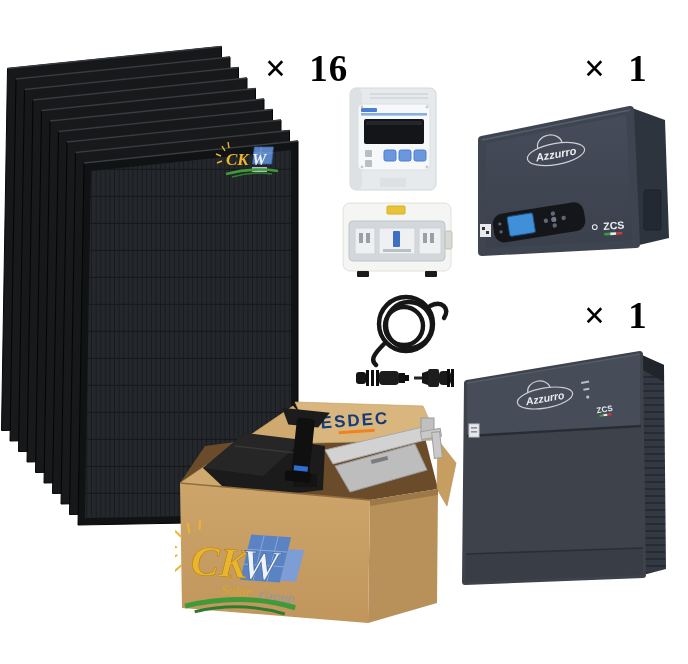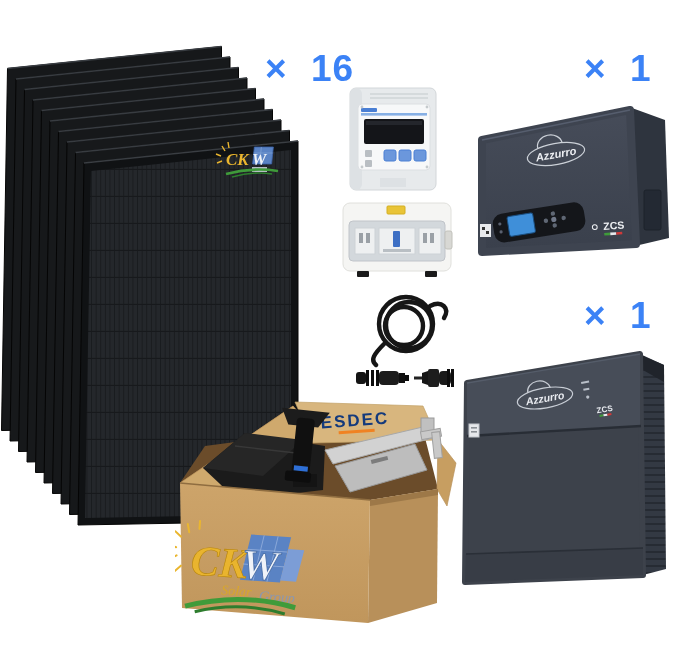--- a/index.html
+++ b/index.html
@@ -1,20 +1,20 @@
 <!DOCTYPE html>
 <html><head>
 <meta charset="utf-8">
 <style>
   html,body{margin:0;padding:0;background:#ffffff;}
   .stage{position:relative;width:688px;height:664px;background:#ffffff;overflow:hidden;
          font-family:"DejaVu Sans","Liberation Sans",sans-serif;}
   .abs{position:absolute;}
-  .qty{color:#3b82f6;font-size:37px;font-weight:700;word-spacing:12px;letter-spacing:1px;
-       font-family:Liberation Sans, sans-serif;line-height:1;}
+  .qty{color:#000000;font-size:37px;font-weight:700;word-spacing:12px;letter-spacing:1px;
+       font-family:Liberation Serif, serif;line-height:1;}
   svg{display:block;}
   svg text{font-family:"Liberation Sans",sans-serif;}
   .serif{font-family:"Liberation Serif",serif;}
 </style>
 </head>
 <body>
 
 <div class="stage">
 
   <svg class="abs" style="left:0;top:35px" width="310" height="500" viewBox="0 0 310 500">

